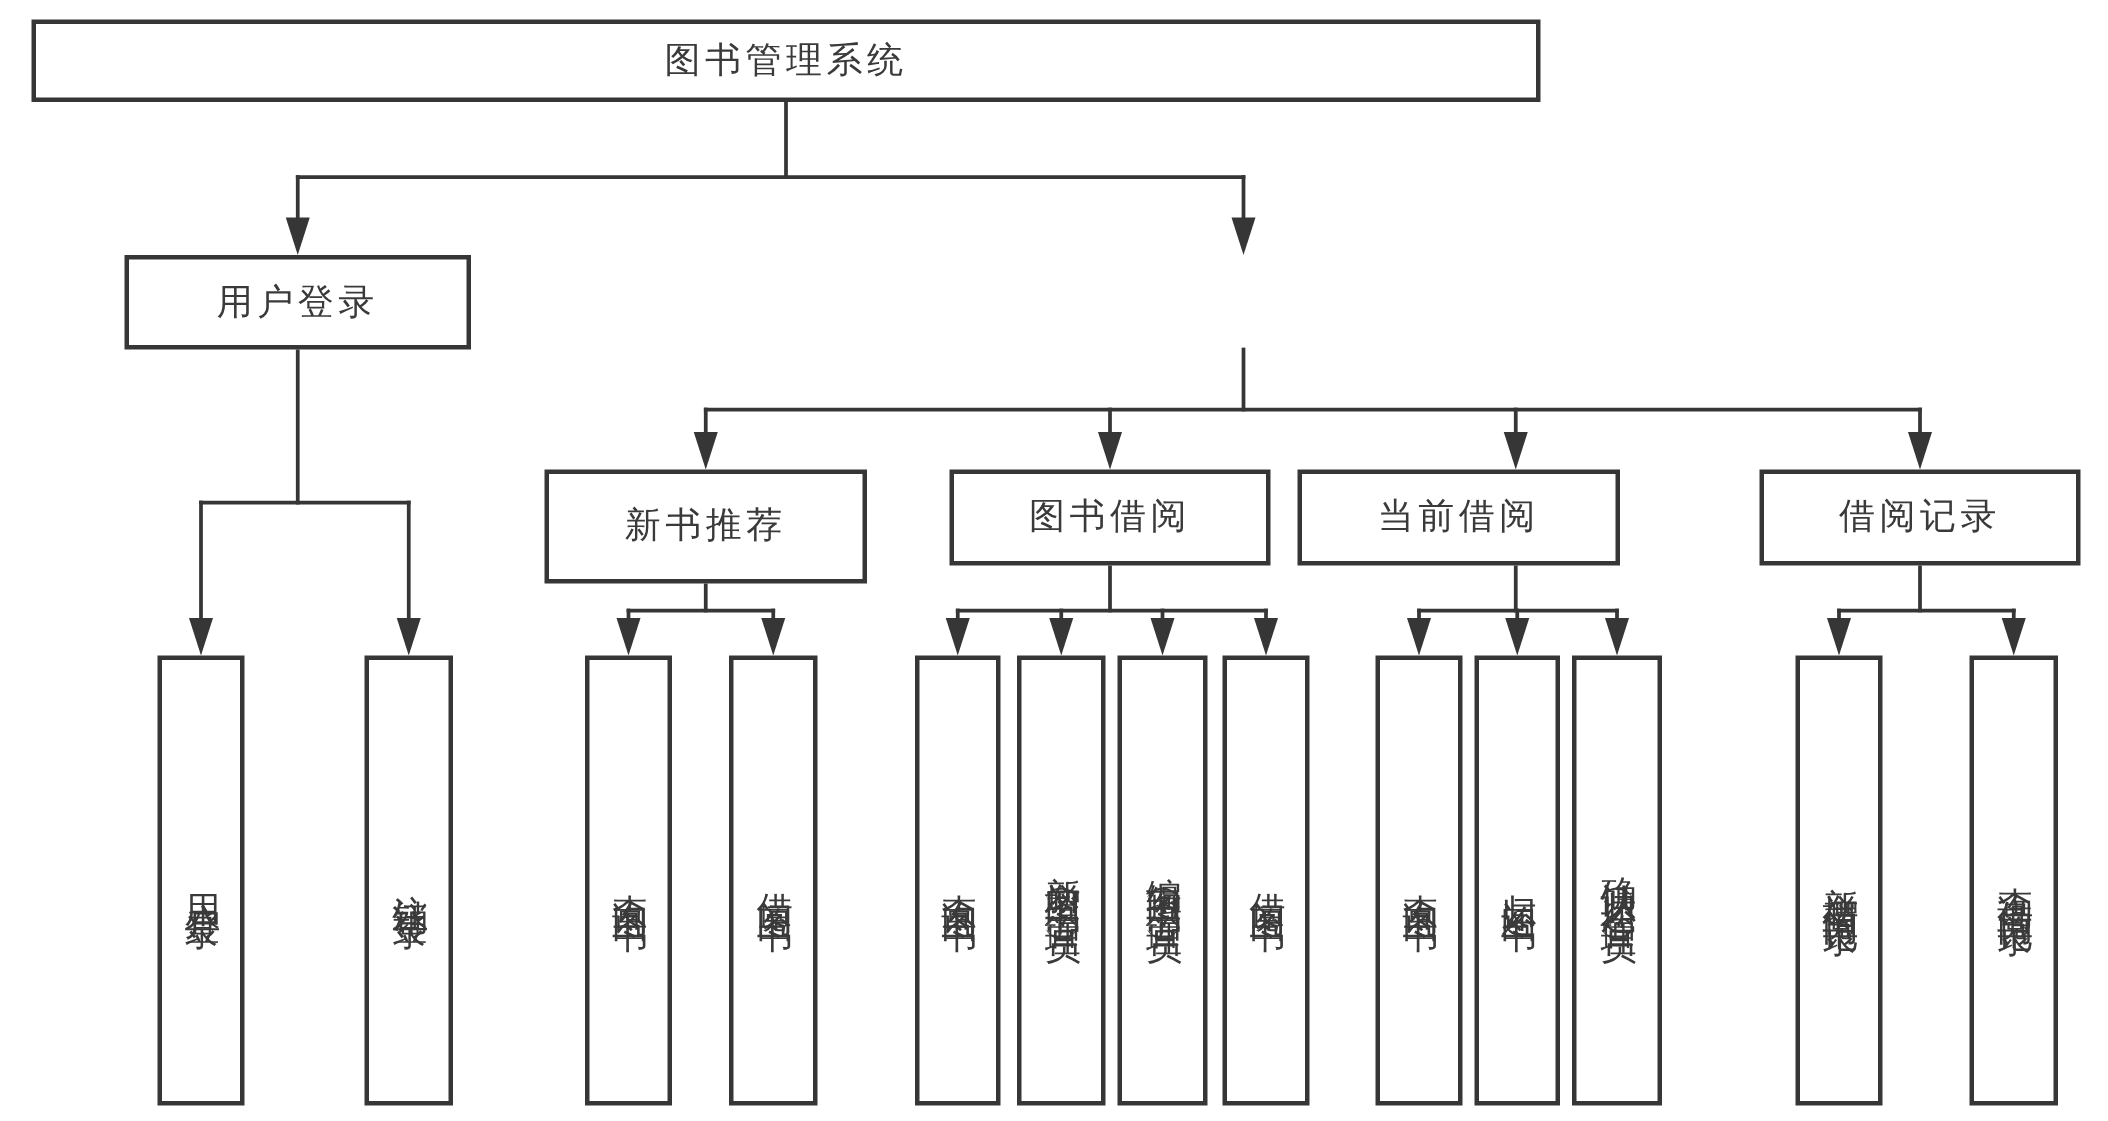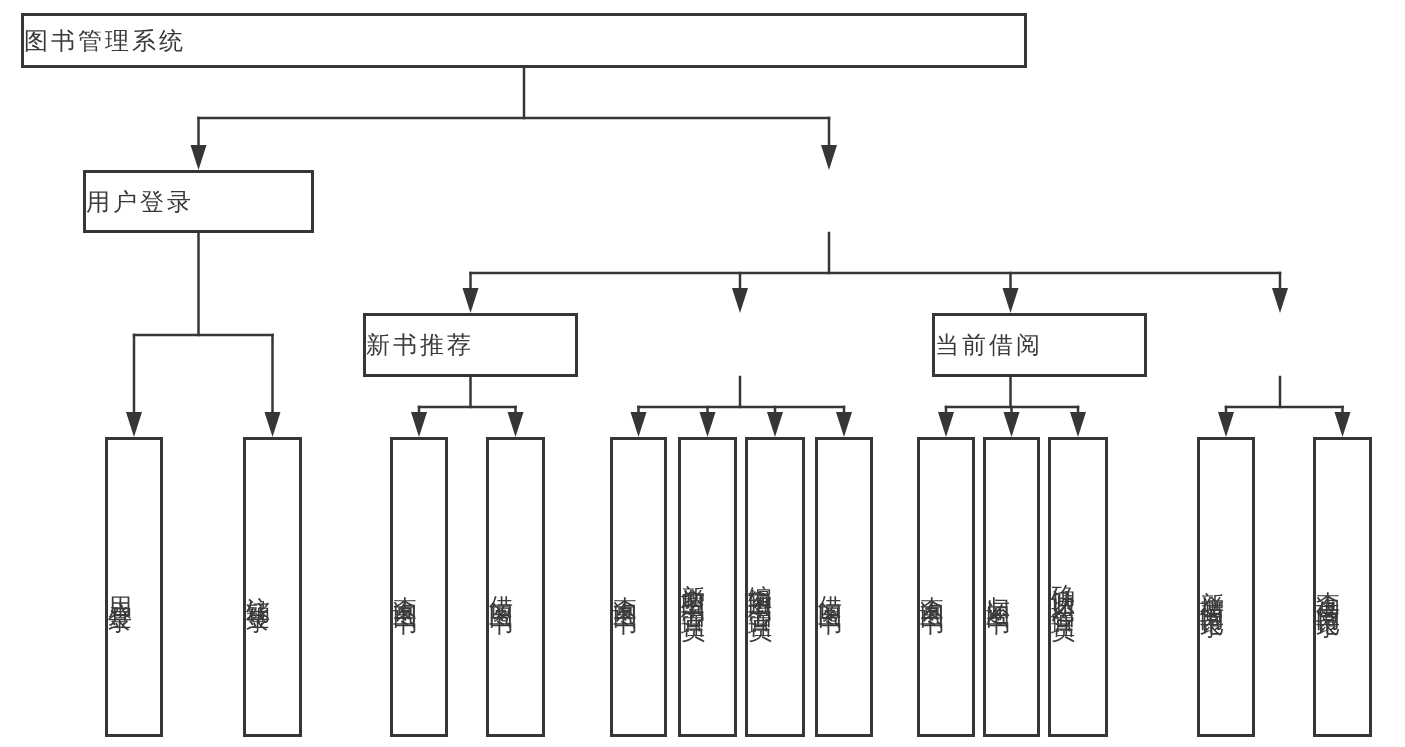--- a/index.html
+++ b/index.html
@@ -29,21 +29,21 @@
     width: 100%;
     height: 100%;
   }
   .node {
     position: absolute;
     box-sizing: border-box;
     border: 3px solid var(--line-color, #363636);
     background: var(--box-bg, #ffffff);
     display: flex;
     align-items: center;
-    justify-content: flex-start;
+    justify-content: center;
   }
   .node-label {
     color: var(--text-color, #3a3a3a);
     font-size: 24px;
     letter-spacing: 3px;
     white-space: nowrap;
     line-height: 1;
   }
   .node.vertical .node-label {
     writing-mode: vertical-rl;
@@ -118,25 +118,31 @@
       <line x1="1342.5" y1="407" x2="1342.5" y2="416" stroke="#363636" stroke-width="2.5" stroke-linecap="square"></line>
       <polygon points="1342.5,437 1334.5,412 1350.5,412" fill="#363636"></polygon>
     </svg>
   <div id="node-layer">
       <div class="node" style="left: 21px; top: 13px; width: 1006px; height: 55px;">
         <span class="node-label">图书管理系统</span>
       </div>
       <div class="node" style="left: 83px; top: 170px; width: 231px; height: 63px;">
         <span class="node-label">用户登录</span>
       </div>
-      <div class="node" style="left: 363px; top: 313px; width: 215px; height: 64px;">
+      <div class="node" style="left: 363px; top: 313px; width: 215px; height: 76px;">
         <span class="node-label">新书推荐</span>
       </div>
-      <div class="node" style="left: 932px; top: 313px; width: 215px; height: 64px;">
+      <div class="node" style="left: 633px; top: 313px; width: 214px; height: 64px;">
+        <span class="node-label">图书借阅</span>
+      </div>
+      <div class="node" style="left: 865px; top: 313px; width: 215px; height: 64px;">
         <span class="node-label">当前借阅</span>
+      </div>
+      <div class="node" style="left: 1173px; top: 313px; width: 214px; height: 64px;">
+        <span class="node-label">借阅记录</span>
       </div>
       <div class="node vertical" style="left: 105px; top: 437px; width: 58px; height: 300px;">
         <span class="node-label">用户登录</span>
       </div>
       <div class="node vertical" style="left: 243px; top: 437px; width: 59px; height: 300px;">
         <span class="node-label">注销登录</span>
       </div>
       <div class="node vertical" style="left: 390px; top: 437px; width: 58px; height: 300px;">
         <span class="node-label">查询图书</span>
       </div>

